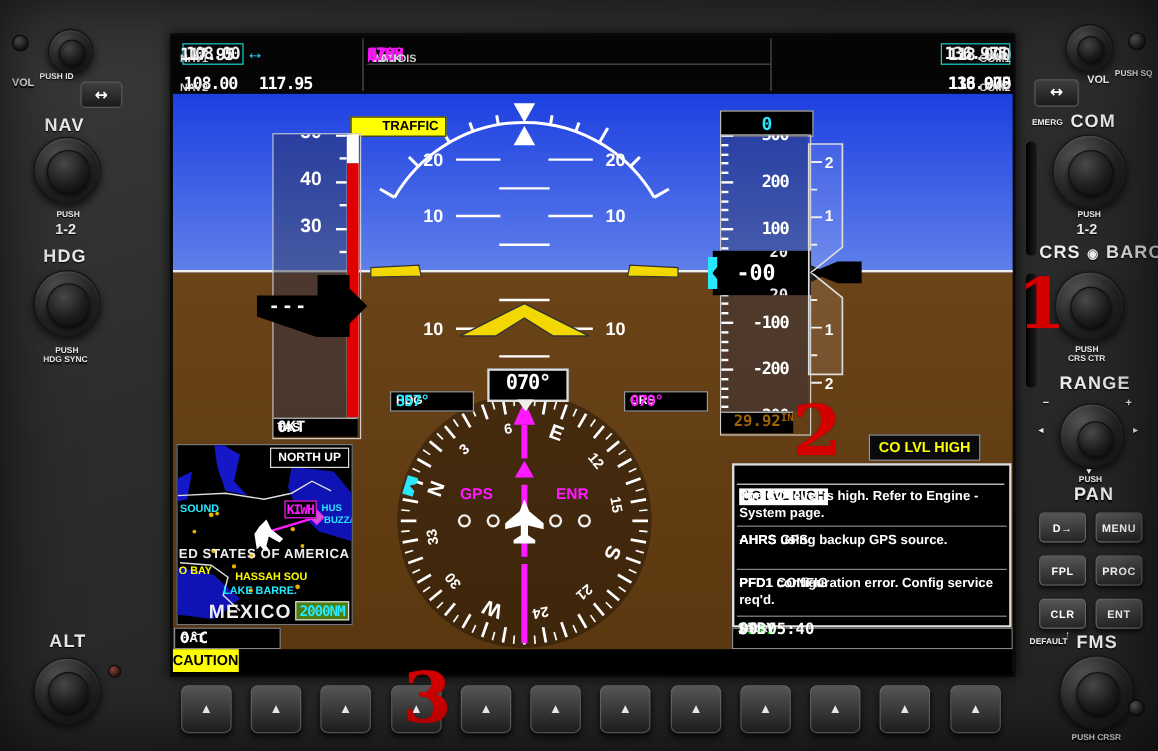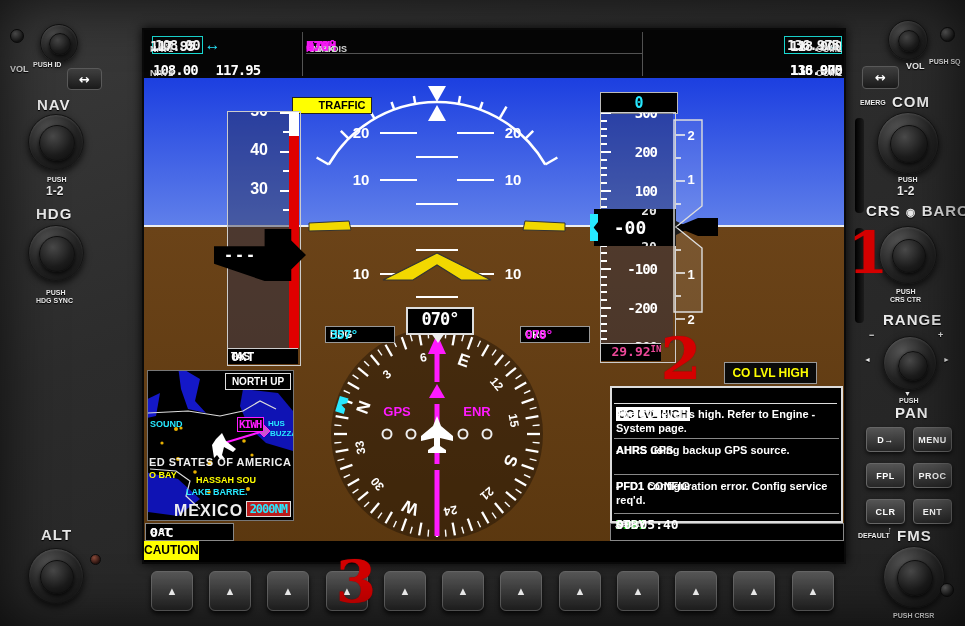--- a/index.html
+++ b/index.html
@@ -49,21 +49,21 @@
     color:#000;font:bold 11px "Liberation Sans",sans-serif;text-align:center;line-height:15px;padding-left:20px;}
   
   .selalt{left:456px;top:62px;width:76px;height:20px;background:#000;border:1px solid #bbb;
     font:bold 15px "DejaVu Sans Mono",monospace;color:#27e8ff;text-align:center;line-height:20px;}
   .alt-wrap{left:456px;top:82px;width:74px;height:249px;border:1px solid #ccc;}
   .alt-tape{left:0;top:0;width:72px;height:230px;background:rgba(40,45,75,.40);overflow:hidden;}
   .alt-tick{left:0;height:2px;background:#fff;width:6px;}
   .alt-tick.major{width:10px;}
   .alt-lbl{left:12px;width:44px;text-align:right;font:bold 14px "DejaVu Sans Mono",monospace;color:#fff;height:20px;line-height:20px;letter-spacing:-1px;}
   .baro-bar{left:0;top:230px;width:60px;height:17px;background:#000;border-top:1px solid #ccc;
-    text-align:center;line-height:17px;font:bold 13px "DejaVu Sans Mono",monospace;color:#ec4899;}
+    text-align:center;line-height:17px;font:bold 13px "DejaVu Sans Mono",monospace;color:#a16207;}
   .baro-bar .unit{position:static;font-size:9px;}
   .alt-readout{left:450px;top:179px;width:82px;height:37px;background:#000;overflow:hidden;}
   .alt-readout .main{left:0;top:8px;width:72px;text-align:center;font:bold 18px "DejaVu Sans Mono",monospace;color:#fff;}
   .alt-readout .drum{left:40px;width:30px;text-align:center;font:bold 13px "DejaVu Sans Mono",monospace;color:#e8e8e8;}
   .alt-tip{left:532px;top:191px;width:0;height:0;border-top:7px solid transparent;border-bottom:7px solid transparent;border-left:14px solid #000;}
   .alt-bug{left:446px;top:184px;width:8px;height:27px;background:#27e8ff;
     clip-path:polygon(0 0,100% 0,100% 30%,45% 50%,100% 70%,100% 100%,0 100%);}
   
   .vsi-svg{left:528px;top:88px;width:52px;height:222px;overflow:visible;}
   .vsi-lbl{fill:#fff;font:bold 13px "Liberation Sans",sans-serif;text-anchor:middle;}
@@ -77,21 +77,21 @@
   .rose-svg{left:178px;top:289px;width:230px;height:230px;overflow:visible;}
   .rose-card{fill:#fff;font:bold 17px "Liberation Sans",sans-serif;text-anchor:middle;dominant-baseline:middle;}
   .rose-num{fill:#fff;font:bold 12px "Liberation Sans",sans-serif;text-anchor:middle;dominant-baseline:middle;}
   .gps-enr{fill:#ff1aff;font:bold 13px "Liberation Sans",sans-serif;text-anchor:middle;}
   
   .inset{left:3px;top:340px;width:145px;height:149px;background:#000;border:1px solid #777;overflow:hidden;}
   .inset svg{position:absolute;left:0;top:0;}
   .northup{right:2px;top:2px;width:64px;height:15px;background:#000;border:1px solid #ddd;color:#fff;
     font:bold 10px "Liberation Sans",sans-serif;text-align:center;line-height:15px;}
   .map-lbl{font-weight:bold;white-space:nowrap;}
-  .rangebox{right:2px;bottom:3px;background:#b91c1c;border:1px solid #ddd;color:#27e8ff;
+  .rangebox{right:2px;bottom:3px;background:#4d7c0f;border:1px solid #ddd;color:#27e8ff;
     font:bold 12px "DejaVu Sans Mono",monospace;padding:0 3px;letter-spacing:-1px;}
   .kiwh-box{left:89px;top:46px;background:#000;border:1px solid #ff1aff;color:#ff1aff;
     font:bold 11px "DejaVu Sans Mono",monospace;padding:0 1px;letter-spacing:-1px;}
   
   .co-ann{left:580px;top:332px;width:91px;height:20px;background:#0a0a0a;border:1px solid #999;
     color:#ffff00;font:bold 12px "Liberation Sans",sans-serif;text-align:center;line-height:20px;}
   .alerts{left:466px;top:356px;width:233px;height:137px;background:#000;border:2px solid #ddd;box-sizing:border-box;color:#fff;}
   .alerts .title{left:0;top:1px;width:100%;text-align:center;color:#27e8ff;font:bold 11px "Liberation Sans",sans-serif;}
   .alerts .tline{left:2px;top:15px;width:223px;height:1px;background:#ddd;}
   .alert-item{position:absolute;left:4px;width:221px;font:bold 11px "Liberation Sans",sans-serif;line-height:14px;}

